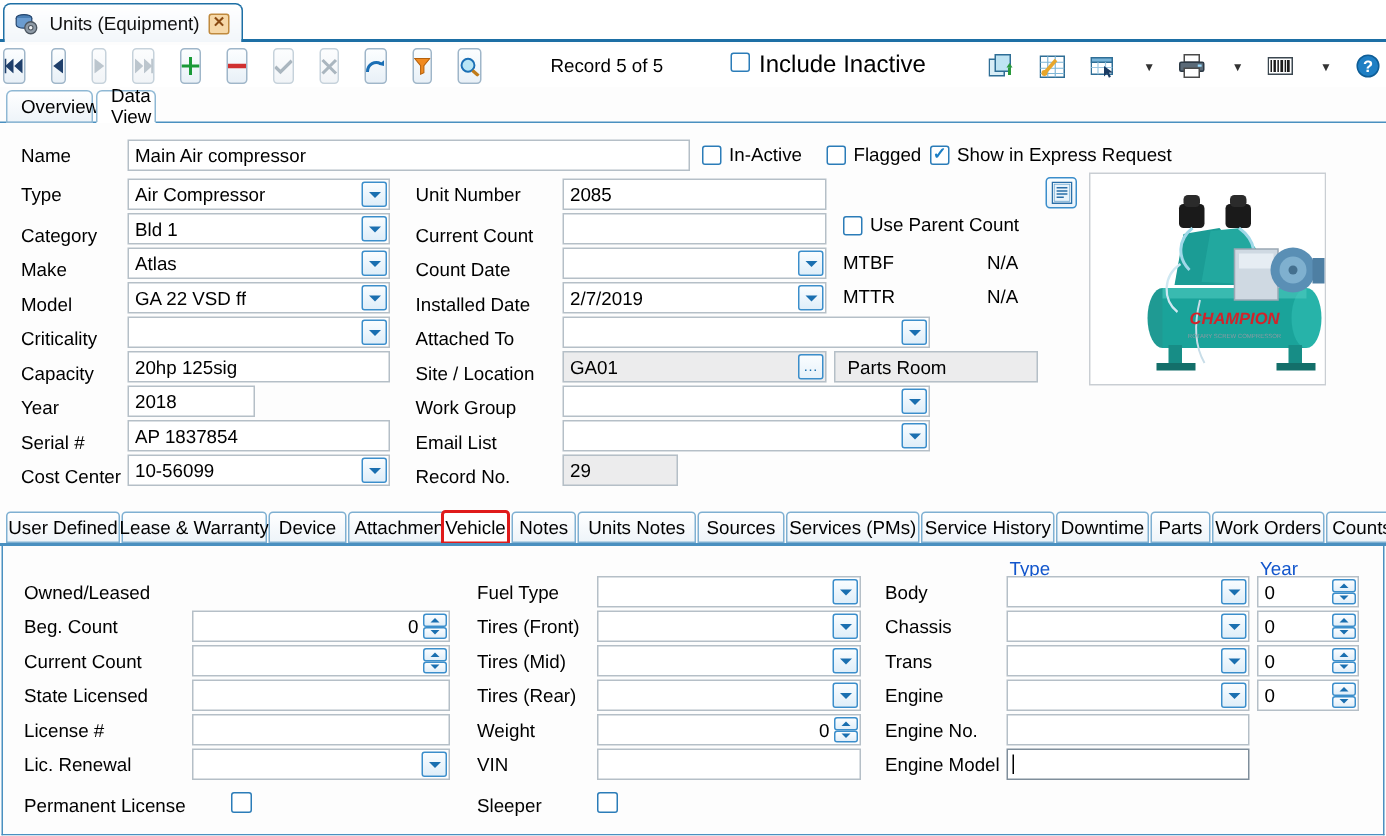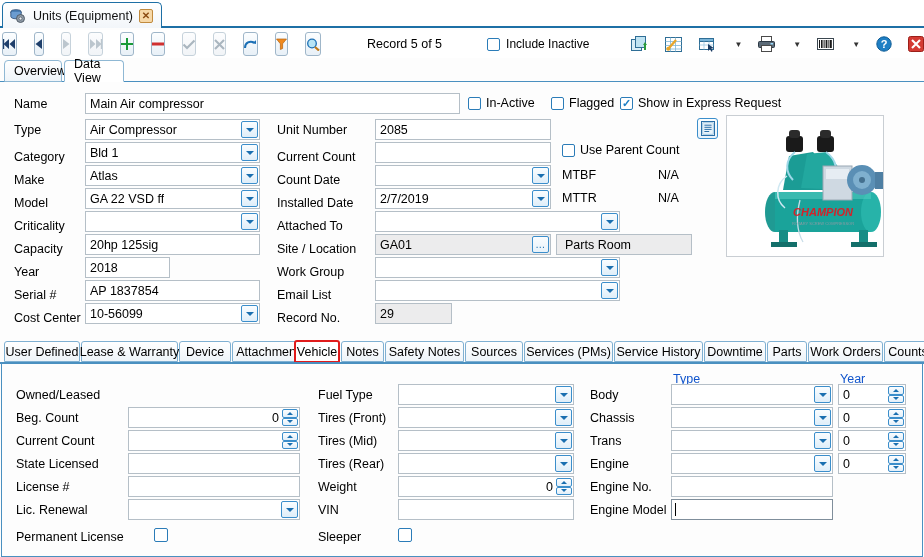--- a/index.html
+++ b/index.html
@@ -48,21 +48,21 @@
     border:1px solid #9fb6c9;
     background: linear-gradient(#fcfeff,#e8f0f7);
     border-radius:3px;
     display:flex; align-items:center; justify-content:center;
     font-size:11px; line-height:1;
   }
   .tbtn.disabled { color:#b9c4cc; border-color:#c6d2db; background:linear-gradient(#fcfdfe,#f1f4f7); }
   .tbtn svg { display:block; }
   .tb-sep { width:1px; height:22px; background:#c9d3db; margin:0 5px; }
   .rec-text { font-size:12.5px; white-space:nowrap; padding:0 3px; }
-  .inc-inactive { display:flex; align-items:center; gap:6px; white-space:nowrap; font-size:12px;}
+  .inc-inactive { display:flex; align-items:flex-start; gap:6px; white-space:nowrap; font-size:16px;}
   .chk {
     width:13px;height:13px;border:1px solid #2b7cb8;background:#fff;border-radius:2px;
     display:inline-flex;align-items:center;justify-content:center;
   }
   .chk.checked::after{ content:"✓"; color:#1c7ec4; font-size:11px; line-height:1; font-weight:bold;}
   .icon-btn { width:24px;height:24px;display:flex;align-items:center;justify-content:center; }
   .dropcar { font-size:8px; color:#333; margin-left:1px; }
 
   
   .viewtabs {
@@ -313,21 +313,21 @@
         <rect x="0.5" y="0.5" width="15" height="15" rx="2" fill="#d43a33" stroke="#9b1f19"></rect>
         <path d="M4 4 L12 12 M12 4 L4 12" stroke="#ffffff" stroke-width="2.1"></path>
       </svg>
     </div>
   </div>
 
   <div class="viewtabs">
     <div class="vtab" style="left:4px;width:58px;">
       <span>Overview</span>
     </div>
-    <div class="vtab active" style="left:64px;width:60px;">
+    <div class="vtab active" style="left:64px;width:40px;">
       <span>Data View</span>
     </div>
   </div>
 
   <div class="formarea">
 
     <div class="lbl" style="left:14px; top:15px;">Name</div>
     <div class="lbl" style="left:14px; top:41px;">Type</div>
     <div class="lbl" style="left:14px; top:68px;">Category</div>
     <div class="lbl" style="left:14px; top:91px;">Make</div>
@@ -511,21 +511,21 @@
     <div class="btab" style="left:232px;width:78px;">
         <span>Attachments</span>
       </div>
     <div class="btab active" style="left:294px;width:46px;top:-1px;height:23px;">
         <span>Vehicle</span>
       </div>
     <div class="btab" style="left:341px;width:43px;">
         <span>Notes</span>
       </div>
     <div class="btab" style="left:385px;width:79px;">
-        <span>Safety Notes</span>
+        <span>Units Notes</span>
       </div>
     <div class="btab" style="left:465px;width:58px;">
         <span>Sources</span>
       </div>
     <div class="btab" style="left:524px;width:89px;">
         <span>Services (PMs)</span>
       </div>
     <div class="btab" style="left:614px;width:89px;">
         <span>Service History</span>
       </div>

